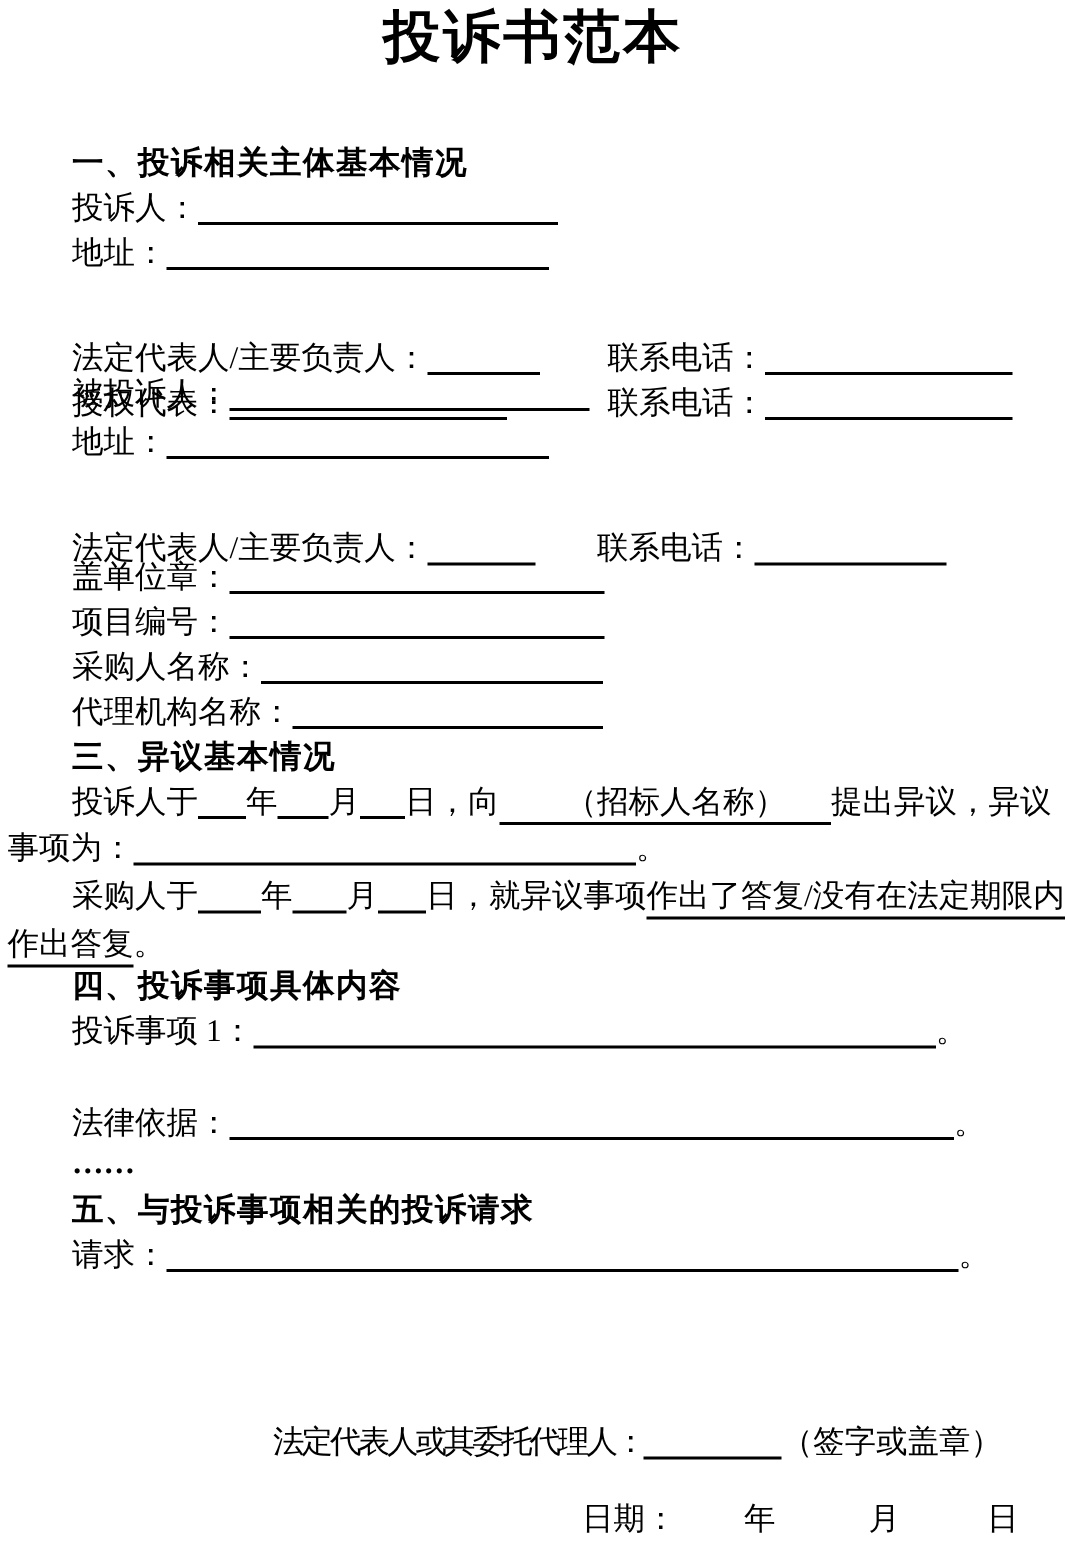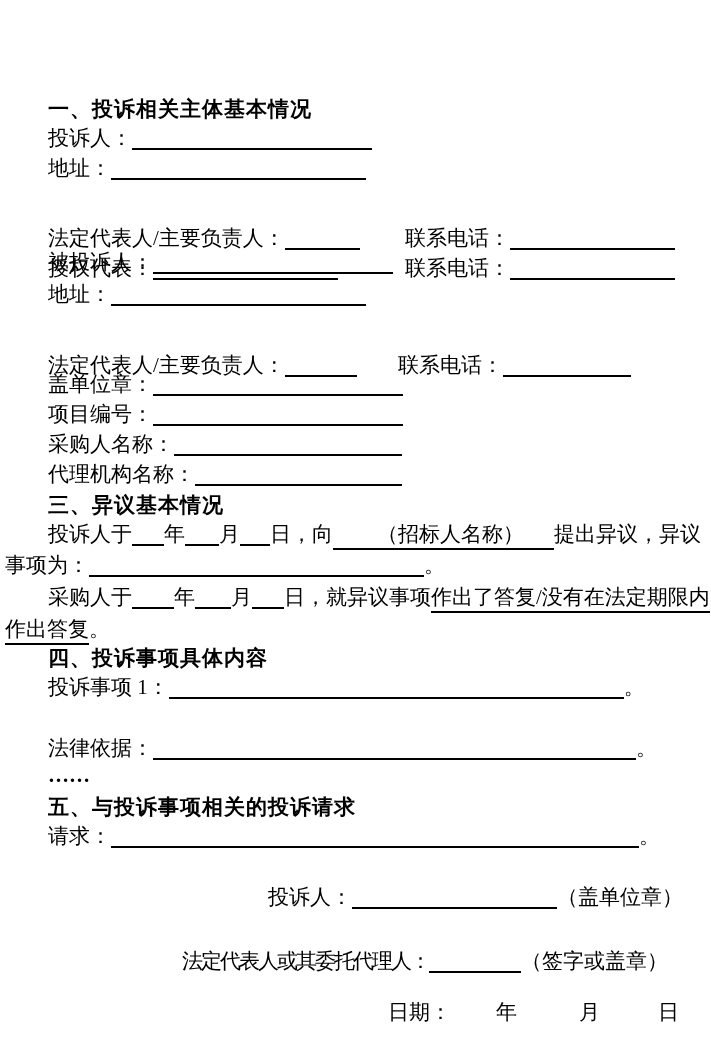--- a/index.html
+++ b/index.html
@@ -32,20 +32,21 @@
   }
   .ul { border-bottom:2px solid #000; padding-bottom:2px; }
   .sp { display:inline-block; height:1px; }
   .bold { font-weight:bold; }
 </style>
 </head>
 <body>
 
 <div class="page">
 
+  <div class="title">投诉书范本</div>
 
   <div class="abs hd" style="top:95px;left:48px">一、投诉相关主体基本情况</div>
 
   <div class="abs" style="top:125px;left:48px">
     <span>投诉人：</span><span class="blank" style="width:240px"></span>
   </div>
 
   <div class="abs" style="top:155px;left:48px">
     <span>地址：</span><span class="blank" style="width:255px"></span>
   </div>
@@ -120,23 +121,20 @@
   </div>
 
   <div class="abs bold" style="top:762px;left:48px">……</div>
 
   <div class="abs hd" style="top:793px;left:48px">五、与投诉事项相关的投诉请求</div>
 
   <div class="abs" style="top:823px;left:48px">
     <span>请求：</span><span class="blank" style="width:528px"></span><span>。</span>
   </div>
 
-  <div class="abs" style="top:884px;left:268px">
-    <span>投诉人：</span><span class="blank" style="width:205px"></span><span>（盖单位章）</span>
-  </div>
 
   <div class="abs" style="top:948px;left:182px">
     <span style="letter-spacing:-2px">法定代表人或其委托代理人：</span><span class="blank" style="width:92px"></span><span>（签字或盖章）</span>
   </div>
 
   <div class="abs" style="top:999px;left:388px">
     <span>日期：</span><span class="sp" style="width:45px"></span><span>年</span><span class="sp" style="width:62px"></span><span>月</span><span class="sp" style="width:58px"></span><span>日</span>
   </div>
 
 </div>

